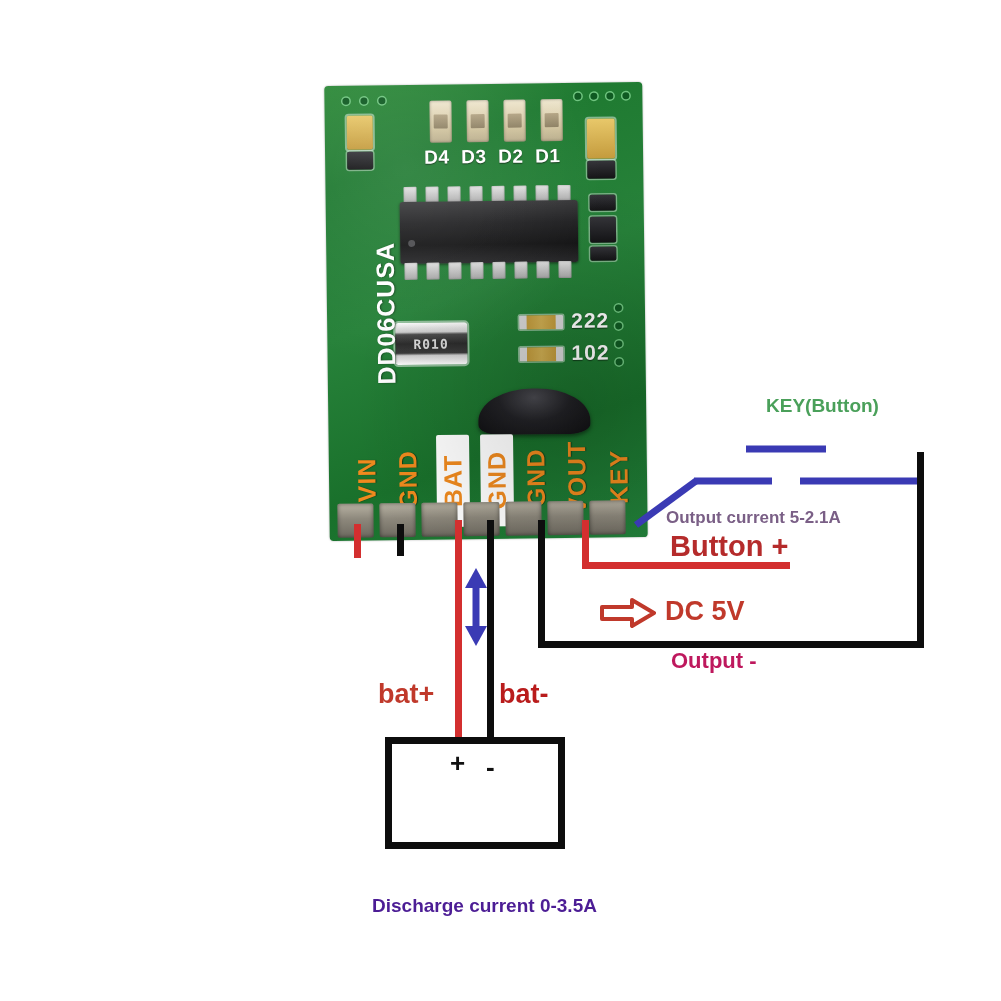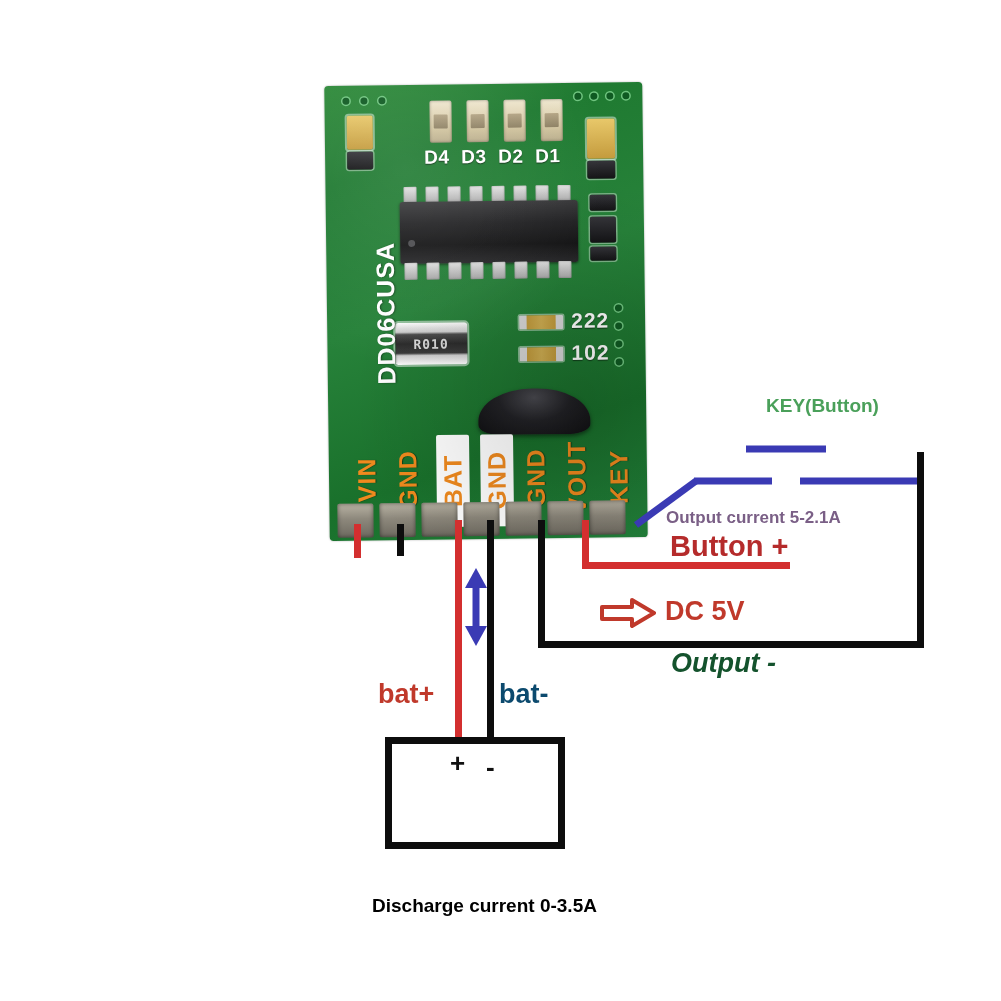--- a/index.html
+++ b/index.html
@@ -226,42 +226,41 @@
     color: #b52b2b;
     font-size: 29px;
   }
   #lbl-dc5v {
     left: 665px; top: 596px;
     color: #c0392b;
     font-size: 27px;
   }
   #lbl-outminus {
     left: 671px; top: 648px;
-    color: #14532d;
-    font-size: 27px;
-    font-style: italic;
+    color: #be185d;
+    font-size: 22px;
   }
   #lbl-batplus {
     left: 378px; top: 679px;
     color: #c0392b;
     font-size: 27px;
   }
   #lbl-batminus {
     left: 499px; top: 679px;
-    color: #0c4a6e;
+    color: #b91c1c;
     font-size: 27px;
   }
   #lbl-batt-name {
     left: 320px; top: 858px;
     color: #111111;
     font-size: 30px;
   }
   #lbl-discur {
     left: 372px; top: 895px;
-    color: #000000;
+    color: #4c1d95;
     font-size: 19px;
   }
   #batt-plus {
     left: 450px; top: 748px;
     color: #111111;
     font-size: 26px;
   }
   #batt-minus {
     left: 486px; top: 752px;
     color: #111111;

